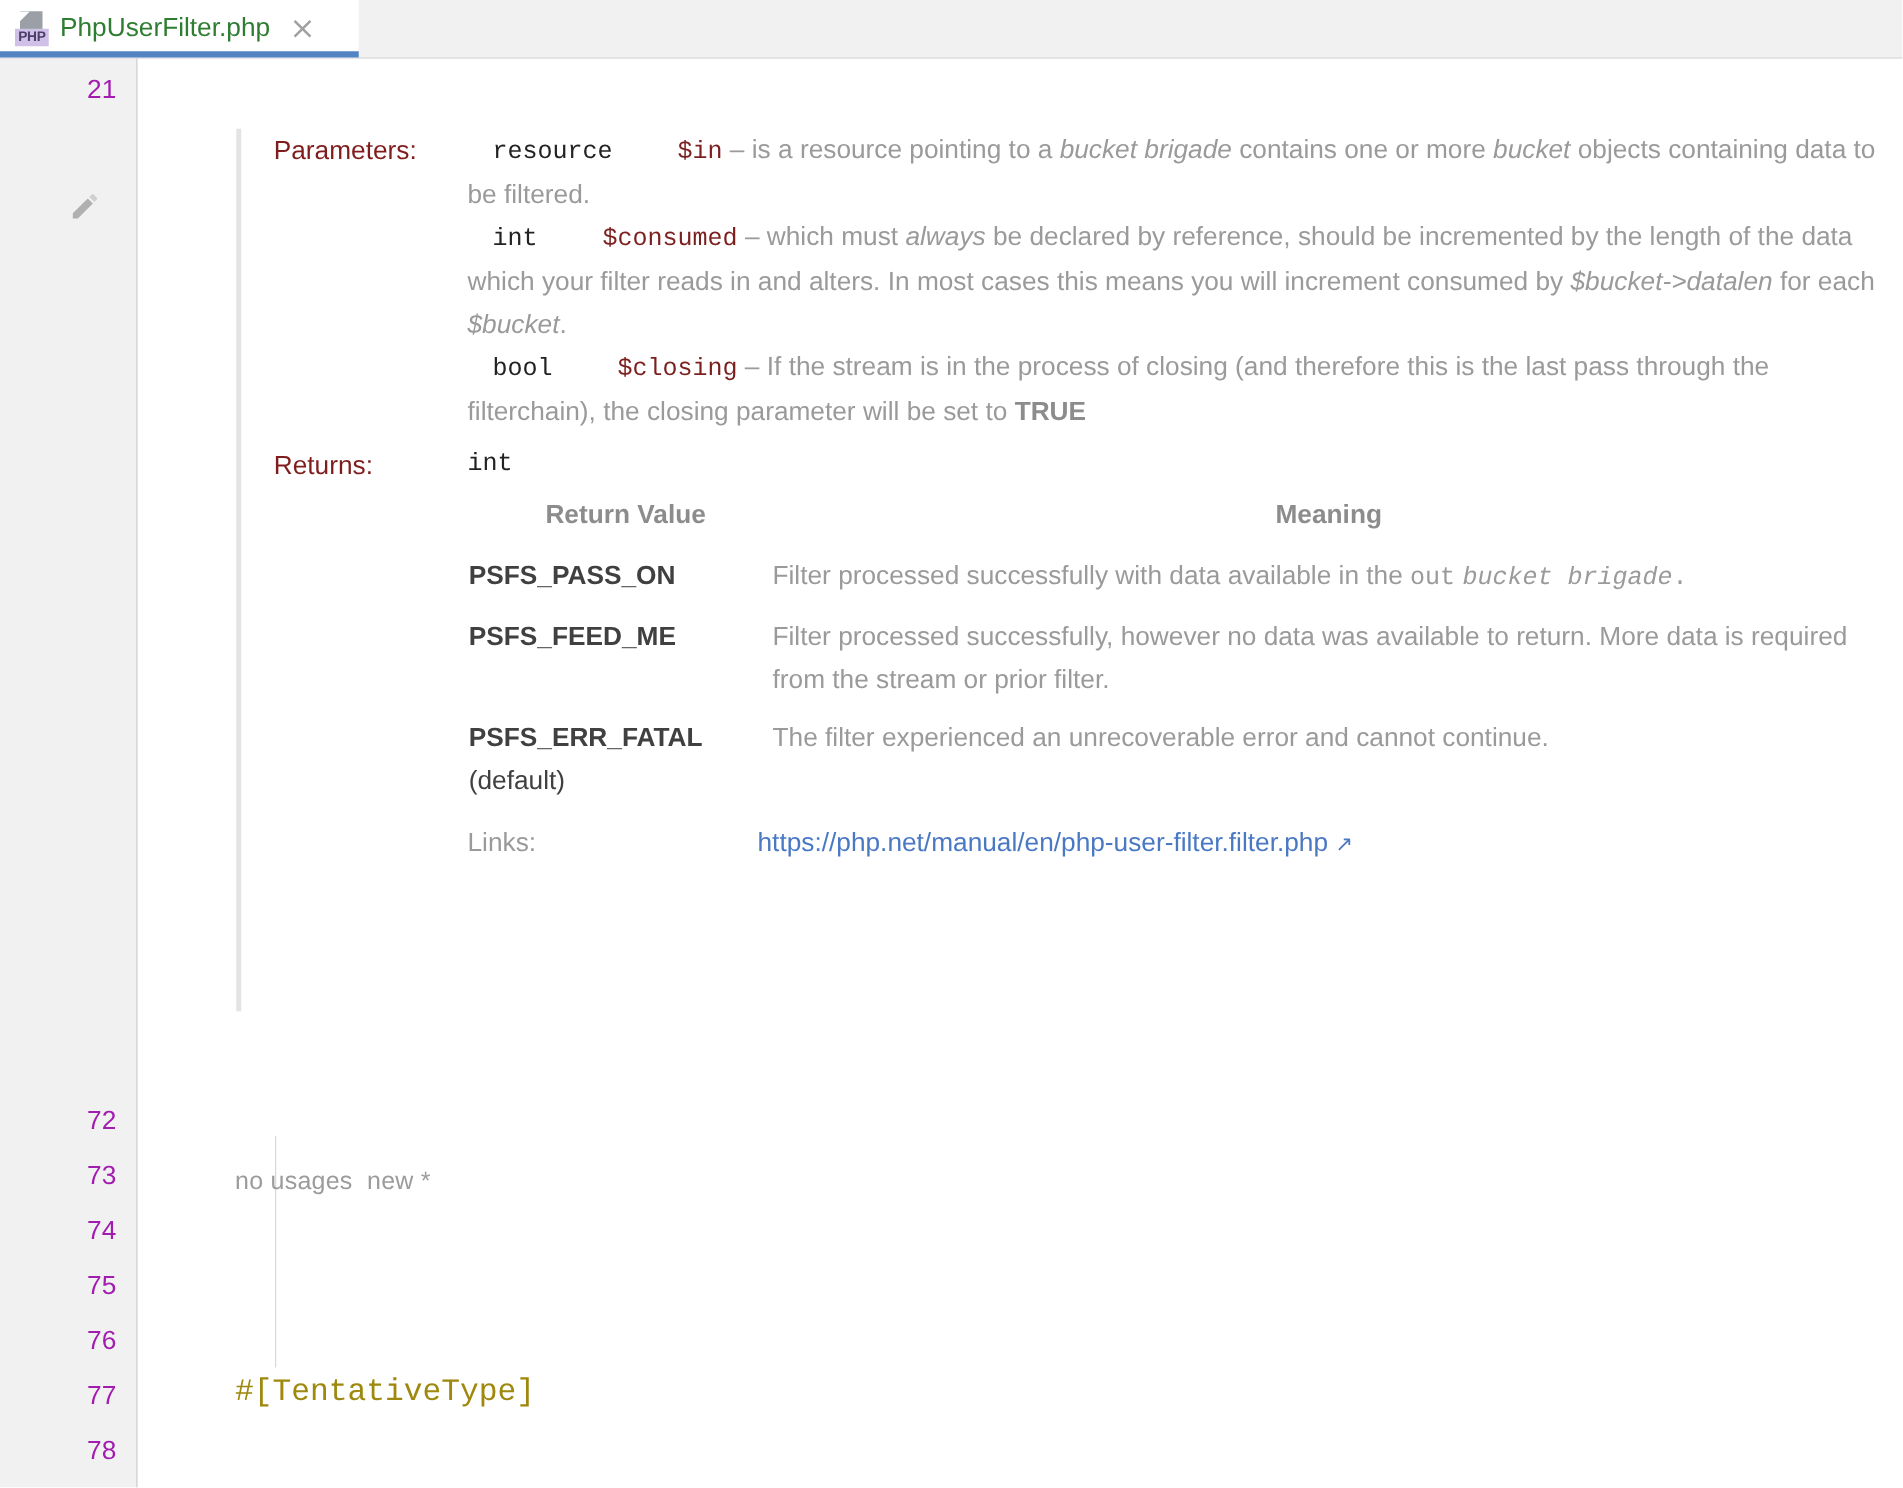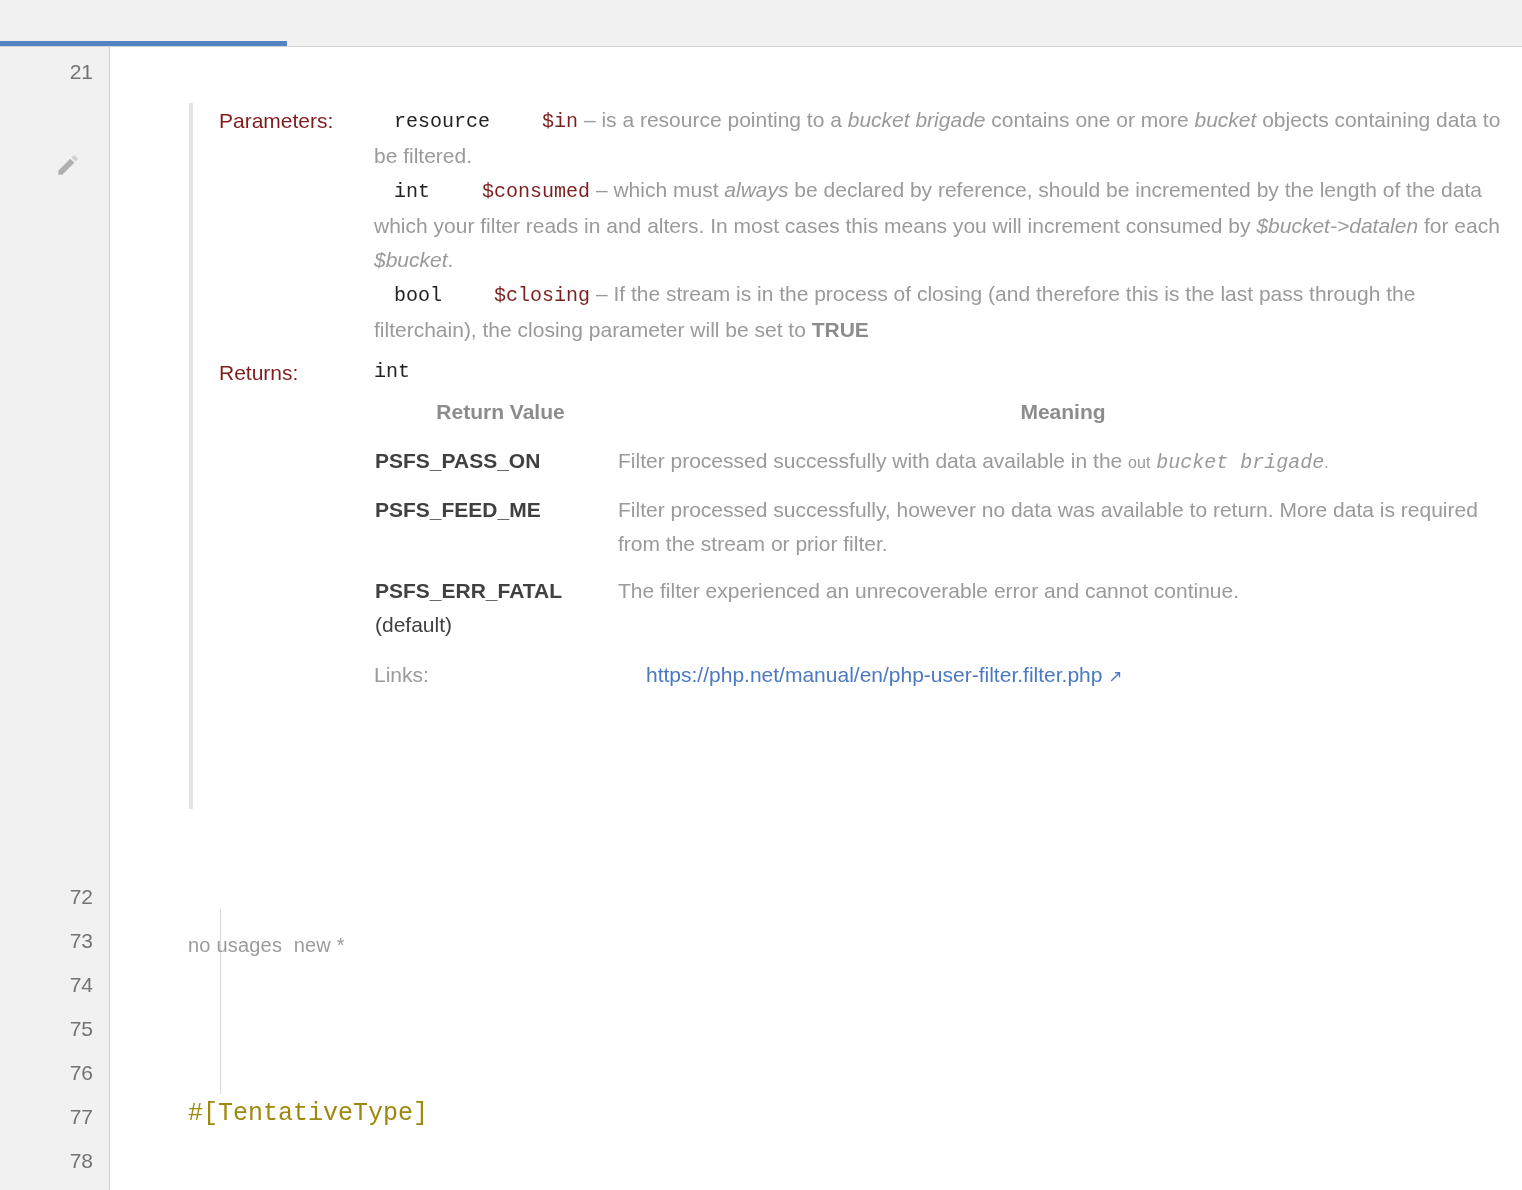--- a/index.html
+++ b/index.html
@@ -89,21 +89,21 @@
     width: 110px; height: 1143px;
     background: #f1f1f1;
     border-right: 1px solid #d0d0d0;
     box-sizing: border-box;
   }
   .lineno {
     position: absolute;
     right: 16px;
     font-family: "Liberation Sans", sans-serif;
     font-size: 21px;
-    color: #737373;
+    color: #a21caf;
     text-align: right;
   }
   .pencil {
     position: absolute;
     left: 55px; top: 105px;
     width: 26px; height: 26px;
   }
 
   
   .editor {
@@ -155,22 +155,22 @@
     font-size: 20px;
     margin-left: 20px;
   }
   .mono-type { color: #222222; }
   .mono-var  { color: #7b1f1f; }
   .mono-it {
     font-family: "Liberation Mono", "DejaVu Sans Mono", monospace;
     font-size: 20px; font-style: italic; color: #9a9a9a;
   }
   .mono-plain {
-    font-family: Liberation Sans, sans-serif;
-    font-size: 16px; color: #9a9a9a;
+    font-family: Liberation Mono, monospace;
+    font-size: 20px; color: #9a9a9a;
   }
   .b { font-weight: bold; color: #8c8c8c; }
 
   .p-line { margin: 0; }
   .p-line + .p-line { margin-top: 0; }
 
   
   .ret-type {
     font-family: "Liberation Mono", "DejaVu Sans Mono", monospace;
     font-size: 20px; color: #222222;
@@ -197,21 +197,21 @@
     line-height: 34px;
     padding-bottom: 12px;
     font-family: "Liberation Sans", sans-serif;
   }
   .rettable td.c1 {
     width: 232px;
     font-weight: bold;
     color: #404040;
     padding-right: 10px;
   }
-  .links-row { display: flex; margin-top: 4px; gap: 40px; }
+  .links-row { display: flex; margin-top: 4px; }
   .links-label {
     width: 232px; font-size: 21px; color: #9a9a9a;
     line-height: 34px;
   }
   .link {
     font-size: 21px;
     color: #4a79c4;
     line-height: 34px;
     text-decoration: none;
     white-space: nowrap;
@@ -240,20 +240,31 @@
     position: absolute;
     left: 109px; top: 862px;
     width: 1px; height: 185px;
     background: #d9d9d9;
   }
 </style>
 </head>
 <body>
 
 <div class="tabbar">
+  <div class="tab">
+    <div class="php-icon">
+      <div class="page"></div>
+      <div class="foldline"></div>
+      <div class="tagbox">
+          <span>PHP</span>
+        </div>
+    </div>
+    <div class="tab-title">PhpUserFilter.php</div>
+    <div class="tab-close"></div>
+  </div>
   <div class="tab-underline"></div>
 </div>
 
 <div class="gutter">
   <div class="lineno" style="top:13px;">21</div>
 
   <div class="pencil">
     <svg width="26" height="26" viewBox="0 0 24 24" aria-hidden="true">
       <path d="M3 17.25V21h3.75L17.81 9.94l-3.75-3.75L3 17.25z" fill="#b0b0b0"></path>
       <path d="M20.71 7.04a1 1 0 0 0 0-1.41l-2.34-2.34a1 1 0 0 0-1.41 0l-1.83 1.83 3.75 3.75 1.83-1.83z" fill="#d0d0d0"></path>

